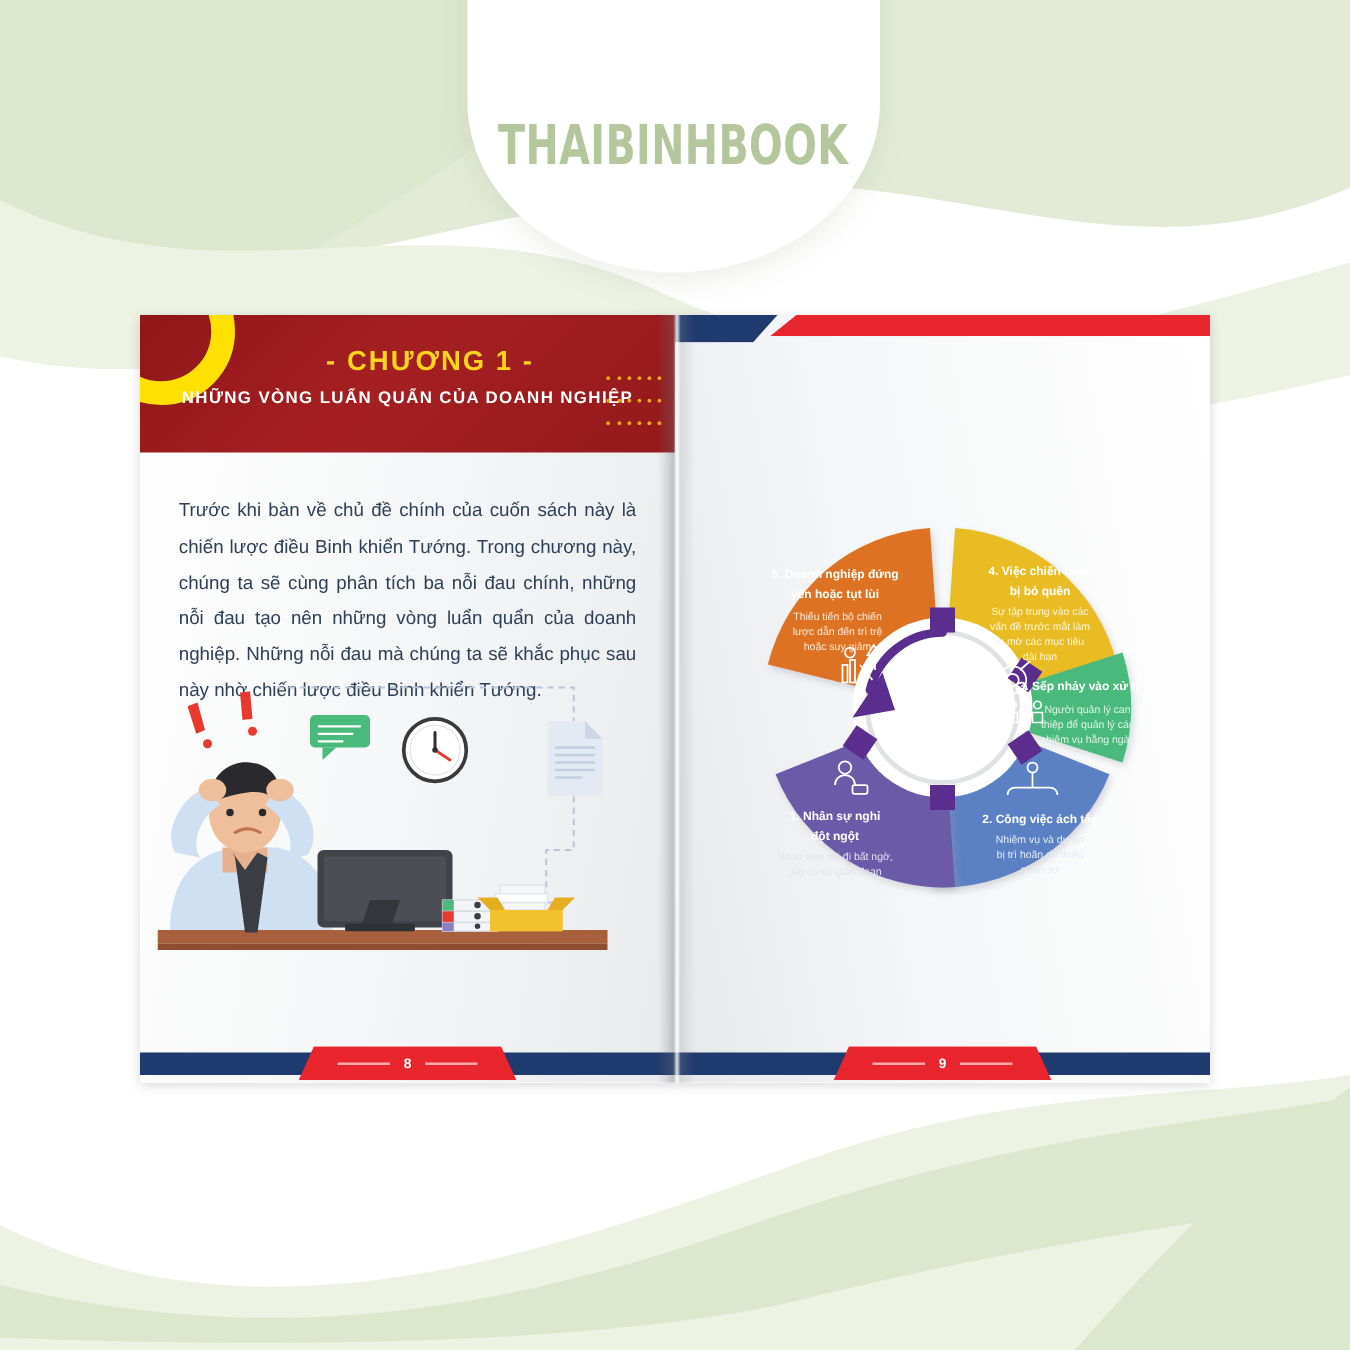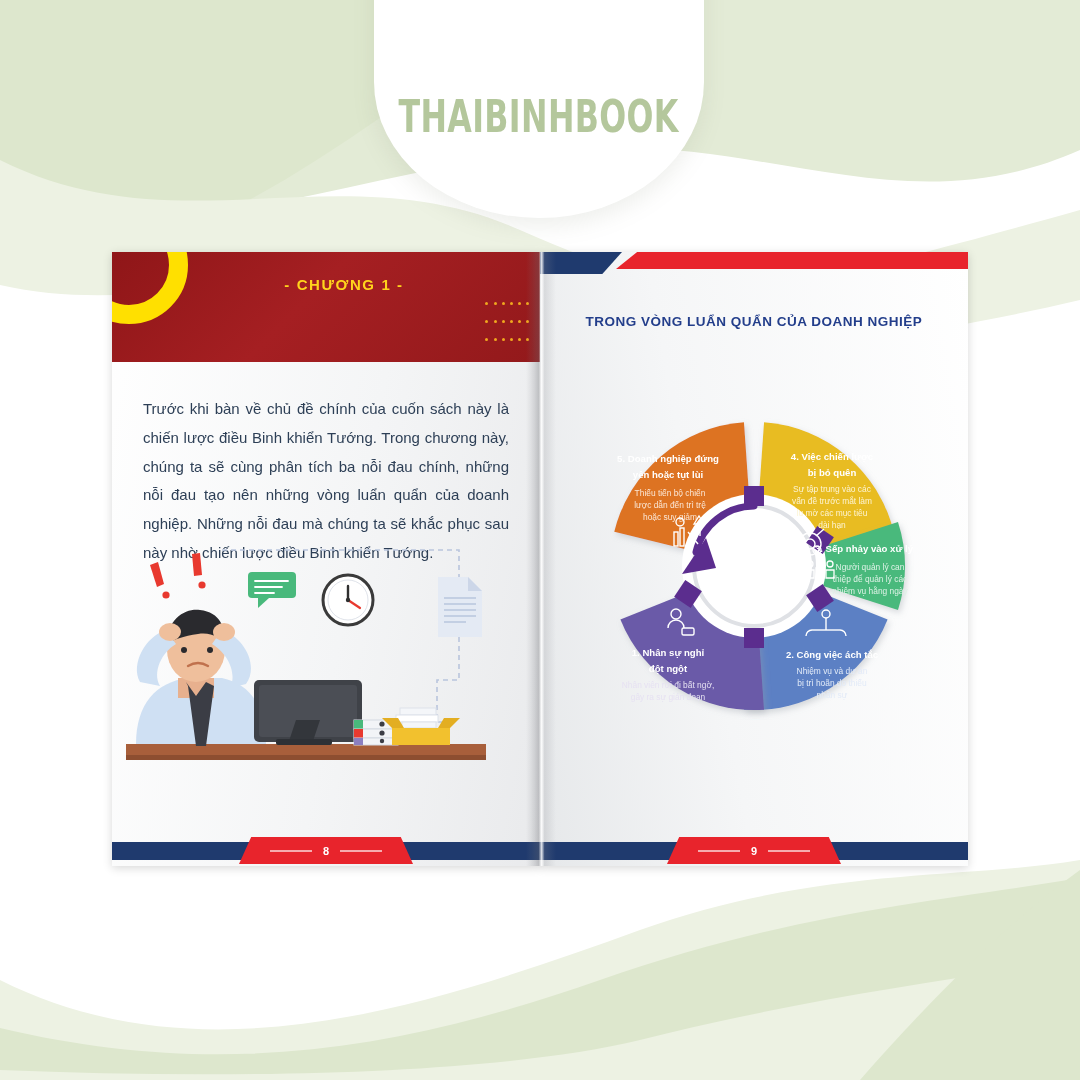--- a/index.html
+++ b/index.html
@@ -60,21 +60,21 @@
   .yellow-arc {
     position: absolute; left: -42px; top: -46px;
     width: 118px; height: 118px;
     border: 19px solid #ffe000;
     border-radius: 50%;
   }
   .chapter-num {
     position: absolute; left: 0; right: 0; top: 24px;
     text-align: center;
     color: #ffd41c;
-    font-size: 15px; font-weight: bold; letter-spacing: 1.6px; padding-left: 36px;
+    font-size: 22px; font-weight: bold; letter-spacing: 1.6px; padding-left: 36px;
   }
   .chapter-title {
     position: absolute; left: 0; right: 0; top: 58px;
     text-align: center;
     color: #ffffff;
     font-size: 13.5px; font-weight: bold; letter-spacing: 1.1px;
   }
   .dot-grid { position: absolute; right: 8px; bottom: 14px; }
   .dot-grid i {
     display: inline-block; width: 3px; height: 3px; margin: 2.6px;
@@ -140,20 +140,21 @@
     <span class="logo-text">THAIBINHBOOK</span>
   </div>
 
   <div class="book">
 
     <div class="page page-left">
 
       <div class="chapter-header">
         <div class="yellow-arc"></div>
         <div class="chapter-num">- CHƯƠNG 1 -</div>
+        <div class="chapter-title">NHỮNG VÒNG LUẨN QUẨN CỦA DOANH NGHIỆP</div>
         <div class="dot-grid">
           <div><i></i><i></i><i></i><i></i><i></i><i></i></div>
           <div><i></i><i></i><i></i><i></i><i></i><i></i></div>
           <div><i></i><i></i><i></i><i></i><i></i><i></i></div>
         </div>
       </div>
 
       <div class="body-copy">Trước khi bàn về chủ đề chính của cuốn sách này là chiến lược điều Binh khiển Tướng. Trong chương này, chúng ta sẽ cùng phân tích ba nỗi đau chính, những nỗi đau tạo nên những vòng luẩn quẩn của doanh nghiệp. Những nỗi đau mà chúng ta sẽ khắc phục sau này nhờ chiến lược điều Binh khiển Tướng.</div>
 
       <svg class="illus" viewBox="0 0 414 250">
@@ -258,21 +259,20 @@
     </div>
 
     <div class="page page-right">
 
       <div class="rp-band">
         <div class="navy"></div>
         <div class="red"></div>
       </div>
 
       <div class="rp-title">
-        <div>TRONG VÒNG LUẨN QUẨN CỦA DOANH NGHIỆP</div>
       </div>
 
       <svg class="wheel" viewBox="0 0 380 420">
         <defs>
           <filter id="segshadow" x="-30%" y="-30%" width="170%" height="170%">
             <feDropShadow dx="2" dy="3" stdDeviation="3" flood-color="#9aa0a8" flood-opacity="0.38"></feDropShadow>
           </filter>
         </defs>
 
         <g filter="url(#segshadow)">

